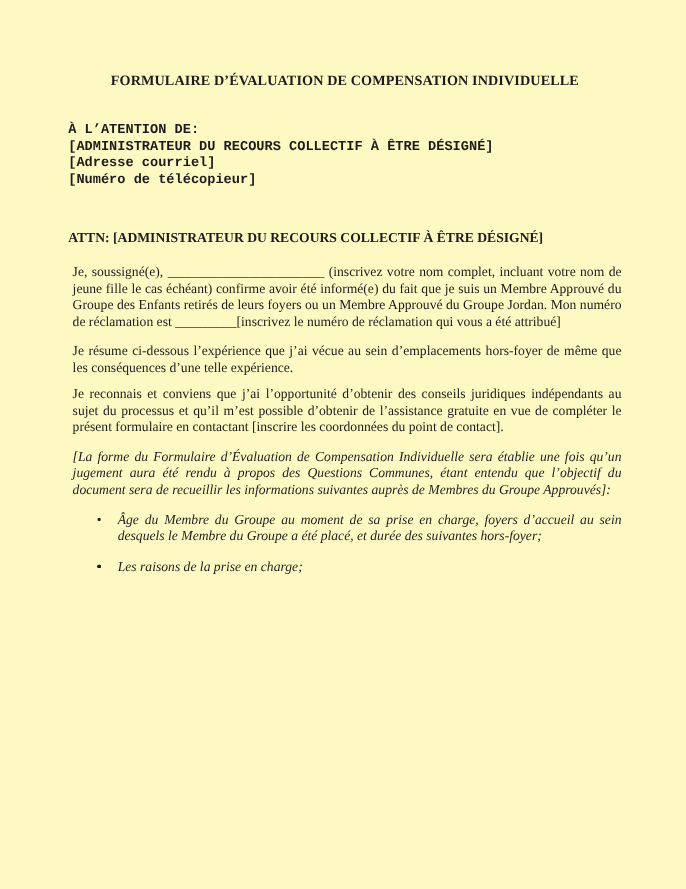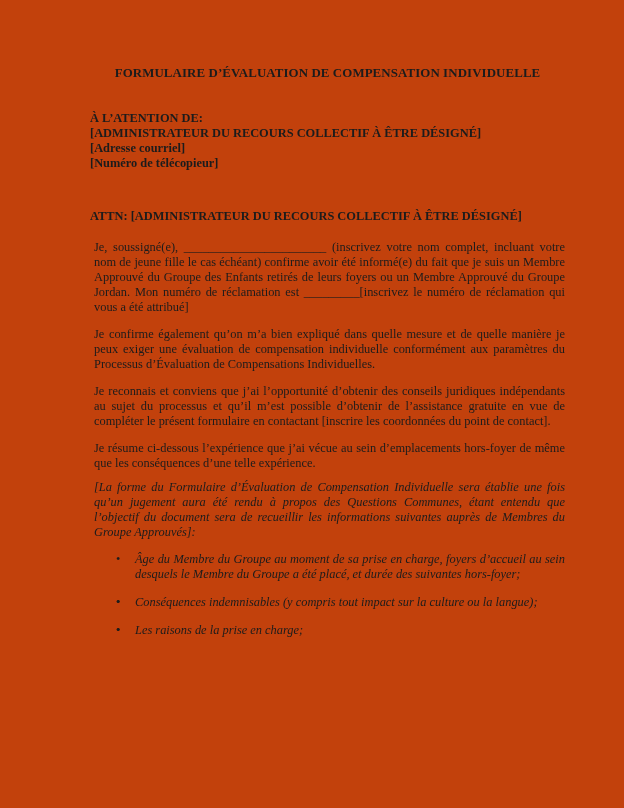--- a/index.html
+++ b/index.html
@@ -1,36 +1,36 @@
 <!DOCTYPE html>
 <html><head>
 <meta charset="utf-8">
 <style>
   html,body { margin:0; padding:0; background:#ffffff; }
   .page {
     position:relative;
     width:624px; height:808px;
     box-sizing:border-box;
-    padding:66px 59px 0 90px;
-    background:#c2410c;
+    padding:66px 59px 0 62px;
+    background:#fef9c3;
     font-family:"Liberation Serif", serif;
     font-size:12.4px;
     line-height:15px;
     color:#1c1c1c;
     overflow:hidden;
   }
   .title {
     margin:0 0 30px 0;
     font-size:12.9px;
     font-weight:bold;
     text-align:center;
     letter-spacing:0.1px;
   }
   .recipient { font-weight:bold; margin:0 0 38px 0; }
-  .recipient div { white-space:nowrap; }
+  .recipient div { white-space:nowrap;font-family:Liberation Mono, monospace; }
   .attn { font-weight:bold; margin:0 0 16px 0; }
   p.para { margin:0 0 12px 4px; text-align:justify; }
   p.para.tight { margin-bottom:9px; }
   .italic { font-style:italic; }
   .blank { letter-spacing:0; }
   ul.bullets { list-style:none; margin:0; padding:0; font-style:italic; }
   ul.bullets li { position:relative; padding-left:45px; margin:0 0 13px 0; text-align:justify; }
   ul.bullets .marker { position:absolute; left:26px; top:0; font-style:normal; }
   .footer {
     position:absolute; left:62px; top:810px;
@@ -49,39 +49,37 @@
     <div>À L’ATENTION DE:</div>
     <div>[ADMINISTRATEUR DU RECOURS COLLECTIF À ÊTRE DÉSIGNÉ]</div>
     <div>[Adresse courriel]</div>
     <div>[Numéro de télécopieur]</div>
   </div>
 
   <p class="attn">ATTN: [ADMINISTRATEUR DU RECOURS COLLECTIF À ÊTRE DÉSIGNÉ]</p>
 
   <p class="para"><span>Je, soussigné(e), </span><span class="blank">_______________________</span><span> (inscrivez votre nom complet, incluant votre nom de jeune fille le cas échéant) confirme avoir été informé(e) du fait que je suis un Membre Approuvé du Groupe des Enfants retirés de leurs foyers ou un Membre Approuvé du Groupe Jordan. Mon numéro de réclamation est </span><span class="blank">_________</span><span>[inscrivez le numéro de réclamation qui vous a été attribué]</span></p>
 
-  <p class="para">Je confirme également qu’on m’a bien expliqué dans quelle mesure et de quelle manière je peux exiger une évaluation de compensation individuelle conformément aux paramètres du Processus d’Évaluation de Compensations Individuelles.</p>
+
+  <p class="para tight">Je résume ci-dessous l’expérience que j’ai vécue au sein d’emplacements hors-foyer de même que les conséquences d’une telle expérience.</p>
 
   <p class="para">Je reconnais et conviens que j’ai l’opportunité d’obtenir des conseils juridiques indépendants au sujet du processus et qu’il m’est possible d’obtenir de l’assistance gratuite en vue de compléter le présent formulaire en contactant [inscrire les coordonnées du point de contact].</p>
-
-  <p class="para tight">Je résume ci-dessous l’expérience que j’ai vécue au sein d’emplacements hors-foyer de même que les conséquences d’une telle expérience.</p>
 
   <p class="para italic">[La forme du Formulaire d’Évaluation de Compensation Individuelle sera établie une fois qu’un jugement aura été rendu à propos des Questions Communes, étant entendu que l’objectif du document sera de recueillir les informations suivantes auprès de Membres du Groupe Approuvés]:</p>
 
   <ul class="bullets">
     <li>
       <span class="marker">•</span>
       <span>Âge du Membre du Groupe au moment de sa prise en charge, foyers d’accueil au sein desquels le Membre du Groupe a été placé, et durée des suivantes hors-foyer;</span>
     </li>
     <li>
       <span class="marker">•</span>
     </li>
     <li>
       <span class="marker">•</span>
-      <span>Conséquences indemnisables (y compris tout impact sur la culture ou la langue);</span>
     </li>
     <li>
       <span class="marker">•</span>
     </li>
     <li>
       <span class="marker">•</span>
       <span>Les raisons de la prise en charge;</span>
     </li>
   </ul>
 

